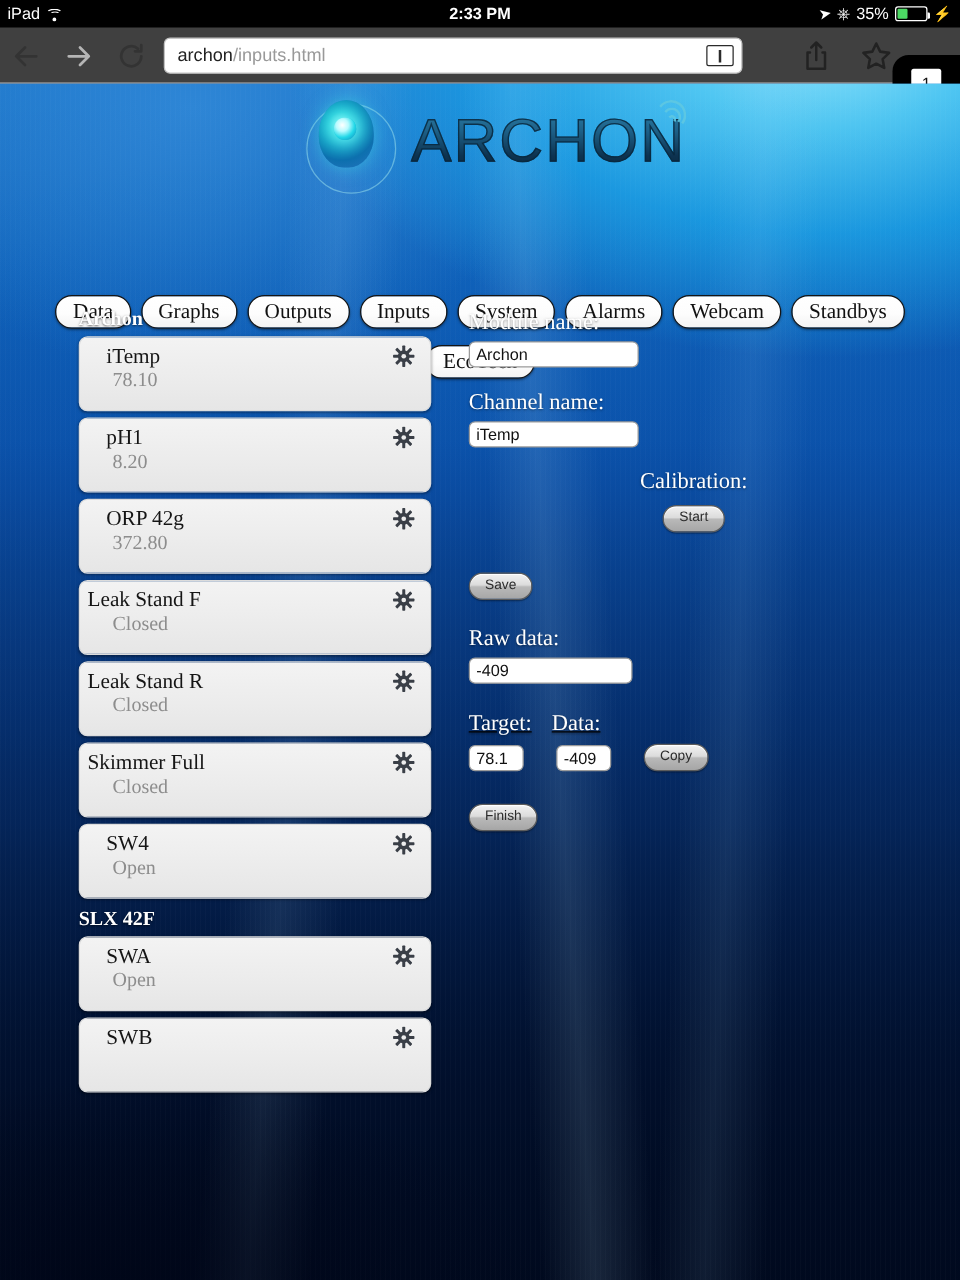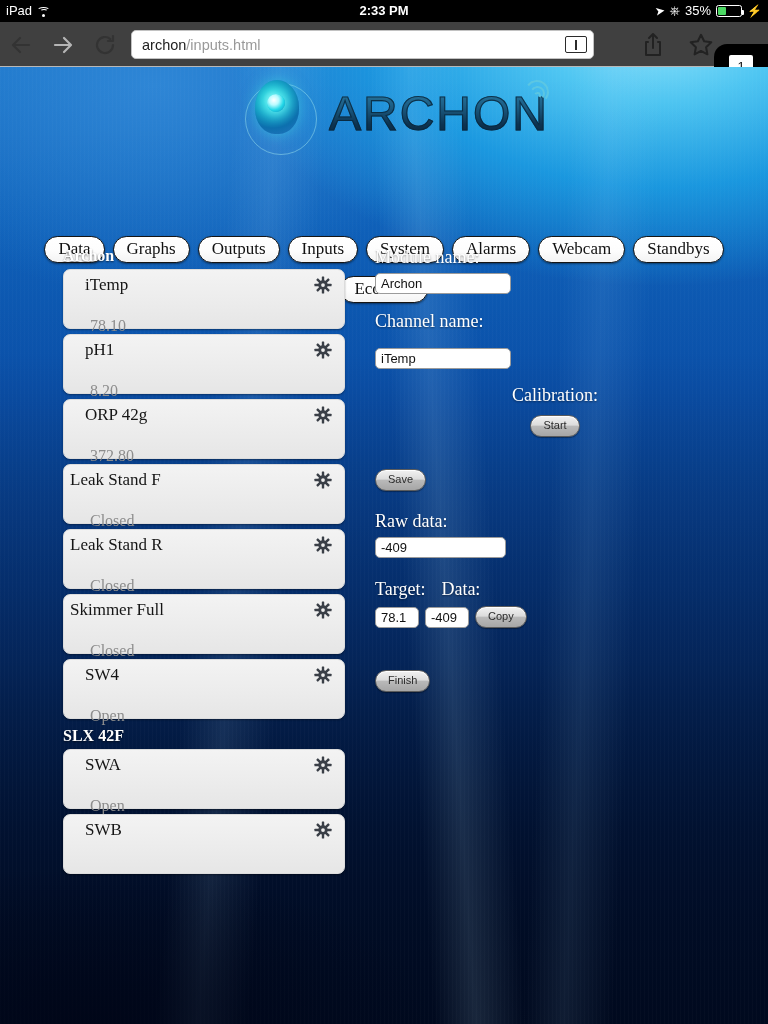--- a/index.html
+++ b/index.html
@@ -165,21 +165,21 @@
     cursor: pointer;
   }
   .card-title {
     position:absolute; top: 5px;
     font-family: "Liberation Serif", serif;
     font-size: 17px; color: #151515;
   }
   .card-title.indent { left: 21px; }
   .card-title.flush { left: 6px; }
   .card-value {
-    position:absolute; top: 47px; left: 26px;
+    position:absolute; top: 26px; left: 26px;
     font-family: "Liberation Serif", serif;
     font-size: 16px; color: #8d8d8d;
   }
   .gear { position:absolute; right: 12px; top: 6px; width: 18px; height: 18px; cursor: pointer; }
 
   
   .rightcol { position:absolute; left: 375px; top: 180px; width: 360px; }
   .flabel {
     font-family: "Liberation Serif", serif;
     font-size: 18px; color: #ffffff;
@@ -478,38 +478,38 @@
                   <circle cx="12" cy="12" r="2.5" fill="#ededed"></circle>
                 </g>
               </svg></span>
           </div>
         </div>
 
       <div class="rightcol">
         <label class="flabel" style="margin-bottom:5px;">Module name:</label>
         <input class="finput" style="width: 136px; margin-bottom: 17px;" value="Archon">
 
-        <label class="flabel" style="margin-bottom:16px;">Channel name:</label>
+        <label class="flabel" style="margin-bottom:5px;">Channel name:</label>
         <input class="finput" style="width: 136px; margin-bottom: 16px;" value="iTemp">
 
         <div class="row-inline" style="margin-bottom:32px;flex-direction:column;">
           <span class="flabel">Calibration:</span>
           <button class="btn">Start</button>
         </div>
 
         <button class="btn" style="margin-bottom:20px;">Save</button>
 
         <label class="flabel" style="margin-bottom:5px;">Raw data:</label>
         <input class="finput" style="width: 131px; margin-bottom: 21px;" value="-409">
 
-        <div class="row-inline" style="gap:16px;margin-bottom:6px;">
+        <div class="row-inline" style="gap:16px;margin-bottom:6px;text-decoration:underline;">
           <span class="flabel">Target:</span>
           <span class="flabel">Data:</span>
         </div>
-        <div class="row-inline" style="gap:6px;margin-bottom:42px;">
+        <div class="row-inline" style="gap:26px;margin-bottom:26px;">
           <input class="finput" style="width: 44px;" value="78.1">
           <input class="finput" style="width: 44px;" value="-409">
           <button class="btn">Copy</button>
         </div>
 
         <button class="btn">Finish</button>
       </div>
 
     </div>
   </div>

